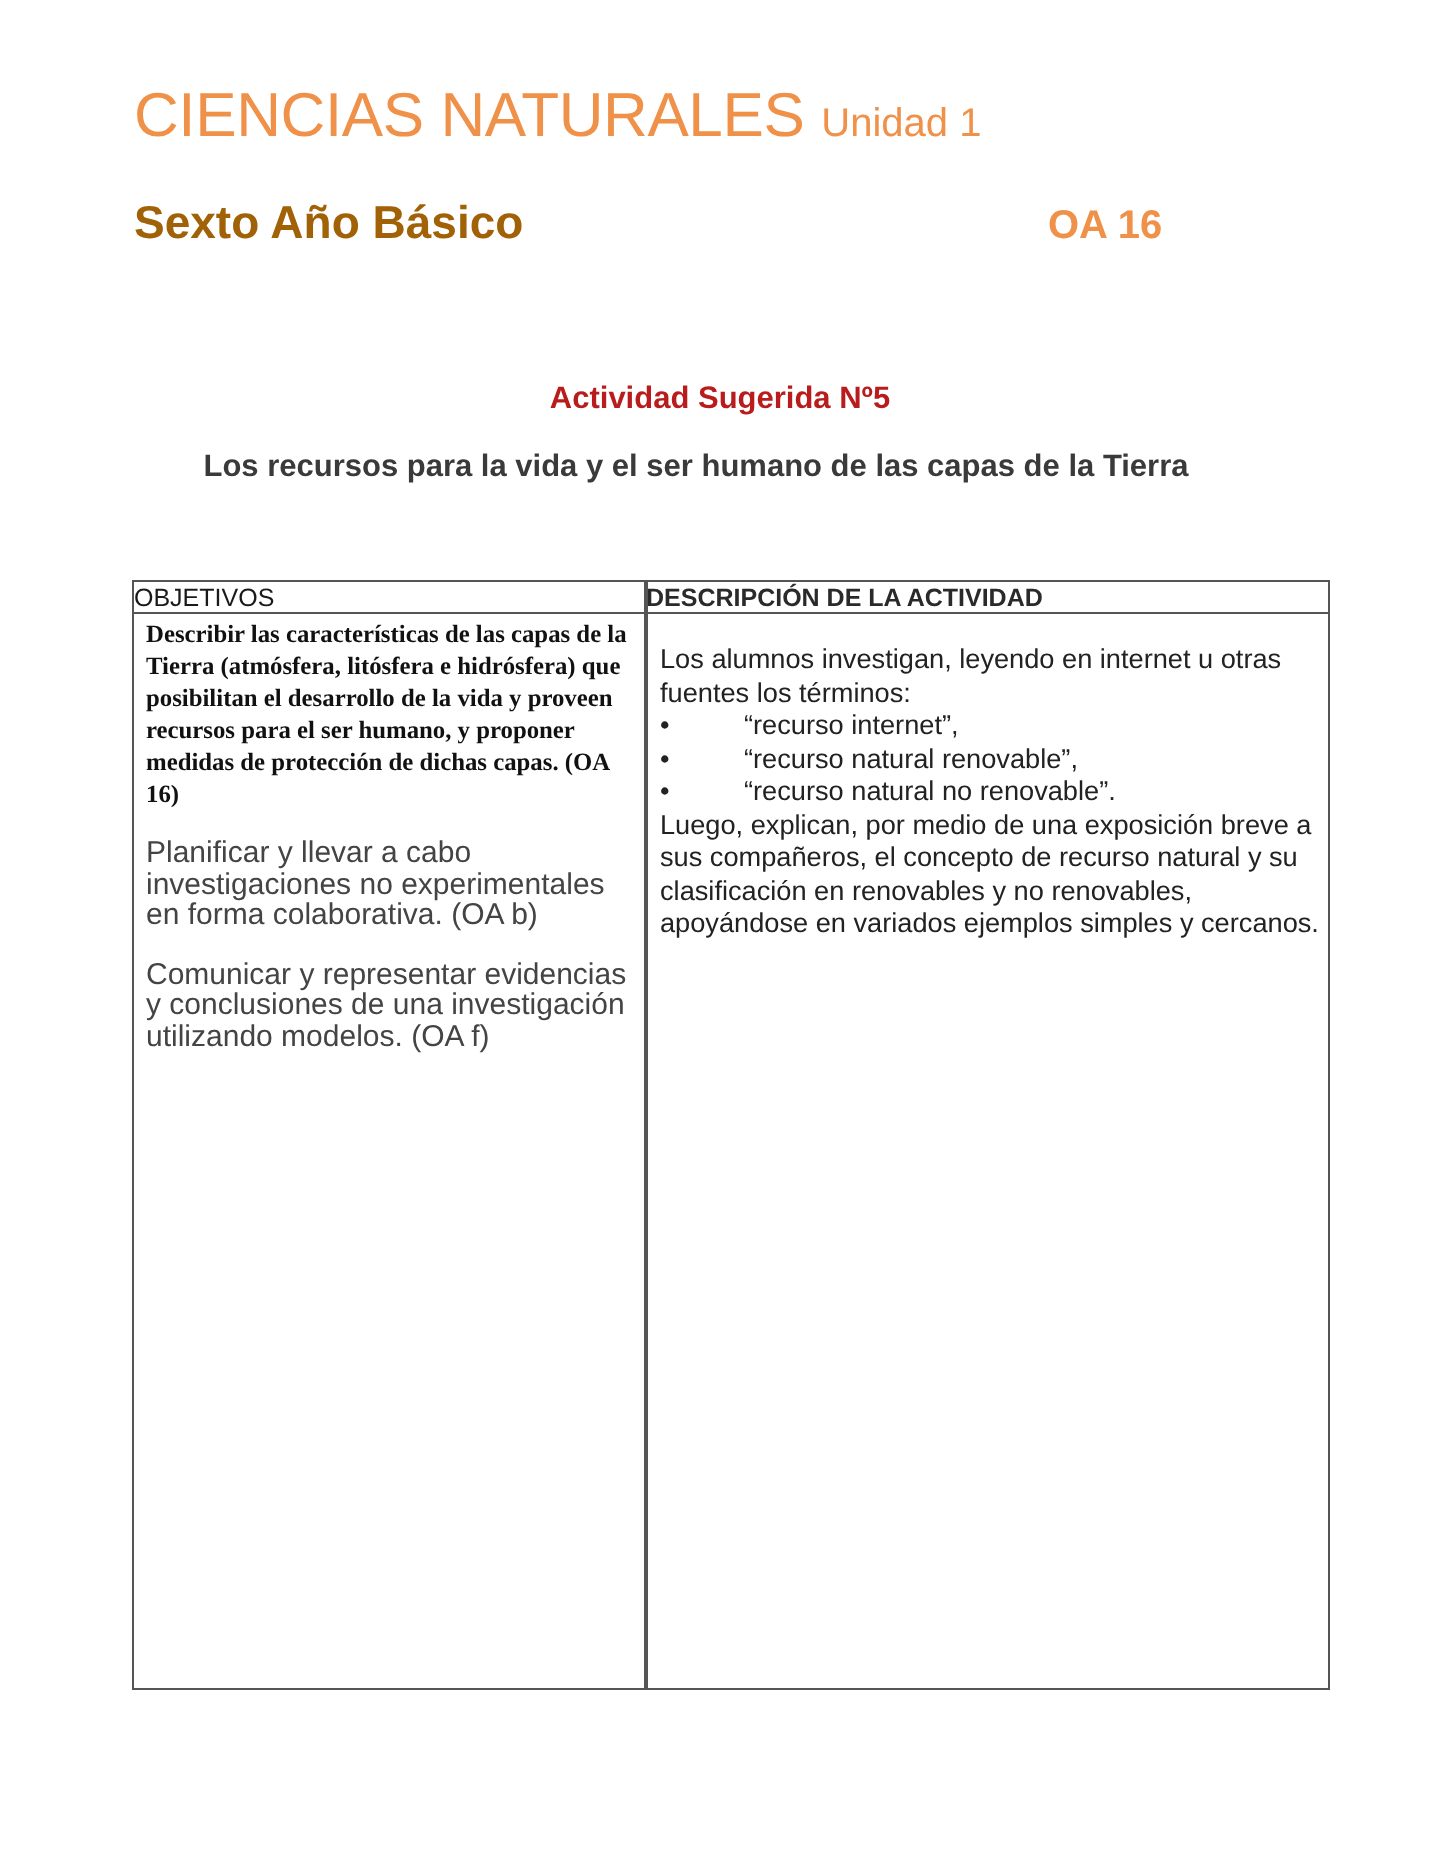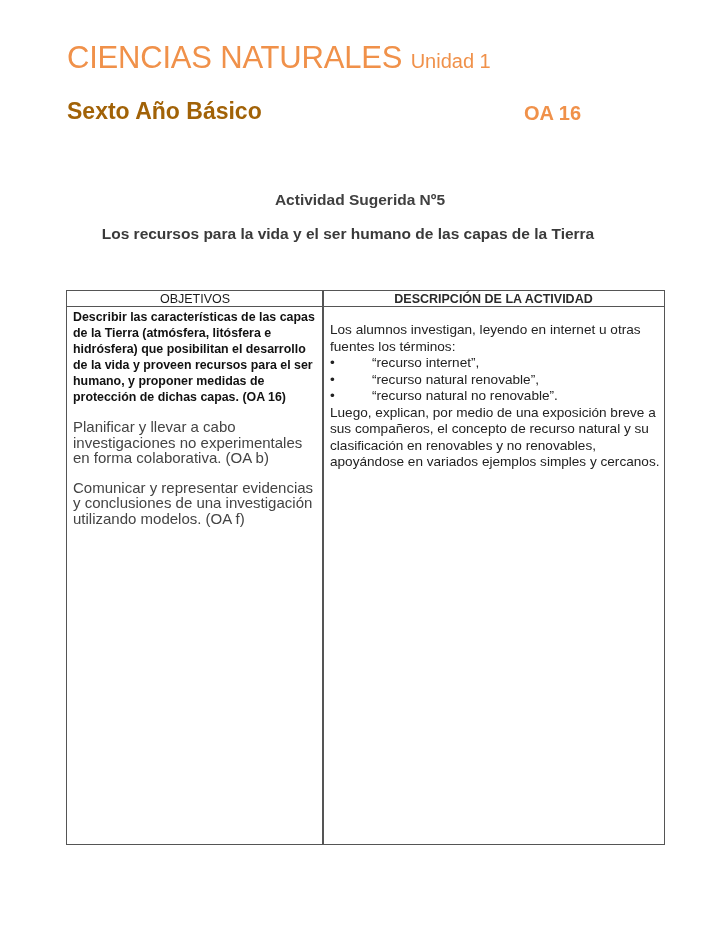--- a/index.html
+++ b/index.html
@@ -2,30 +2,30 @@
 <html><head>
 <meta charset="utf-8">
 <style>
   html, body { margin: 0; padding: 0; background: #ffffff; }
   body { width: 720px; height: 932px; position: relative; overflow: hidden; font-family: "Liberation Sans", sans-serif; color: #1a1a1a; }
   .title { position: absolute; left: 67px; top: 40px; white-space: nowrap; color: #f0914a; font-weight: normal; }
   .title .main { font-size: 31px; letter-spacing: -0.2px; }
   .title .unit { font-size: 20px; margin-left: 4px; }
   .subtitle { position: absolute; left: 67px; top: 98px; font-size: 23px; font-weight: bold; color: #a16207; }
   .oa { position: absolute; left: 524px; top: 102px; font-size: 20px; font-weight: bold; color: #f0914a; }
-  .act-title { position: absolute; left: 0; width: 720px; top: 191px; text-align: center; font-size: 15.5px; font-weight: bold; color: #404040; }
+  .act-title { position: absolute; left: 0; width: 720px; top: 191px; text-align: center; font-size: 15.5px; font-weight: bold; color: #b91c1c; }
   .act-sub { position: absolute; left: 0; width: 696px; top: 225px; text-align: center; font-size: 15.5px; font-weight: bold; color: #3a3a3a; }
   .table { position: absolute; left: 66px; top: 290px; width: 599px; height: 555px; border: 1.5px solid #555; box-sizing: border-box; }
-  .hdr { position: absolute; top: 0; height: 16px; border-bottom: 1.5px solid #555; font-size: 12.5px; text-align: center; line-height: 16px; color: #1a1a1a; box-sizing: border-box; }
+  .hdr { position: absolute; top: 0; height: 16px; border-bottom: 1.5px solid #555; font-size: 12.5px; text-align: left; line-height: 16px; color: #1a1a1a; box-sizing: border-box; }
   .hdr.left { left: 0; width: 256px; }
   .hdr.right { left: 256px; right: 0; font-weight: bold; color: #2a2a2a; }
   .divider { position: absolute; left: 255px; top: 0; bottom: 0; width: 1.5px; background: #555; }
   .col-left { position: absolute; left: 6px; top: 18px; width: 246px; }
   .col-right { position: absolute; left: 263px; top: 31px; width: 332px; }
-  .obj-main { font-family: Liberation Sans, sans-serif; font-weight: bold; font-size: 12.4px; line-height: 16px; color: #111; margin: 0; }
+  .obj-main { font-family: Liberation Serif, serif; font-weight: bold; font-size: 12.4px; line-height: 16px; color: #111; margin: 0; }
   .obj-sec { font-size: 15px; line-height: 15.5px; color: #444; margin: 14px 0 0 0; }
   .desc { font-size: 13.6px; line-height: 16.5px; color: #222; margin: 0; }
   .bullets { list-style: none; margin: 0; padding: 0; }
   .bullets li { font-size: 13.6px; line-height: 16.5px; color: #222; display: flex; }
   .bullets .dot { width: 42px; flex: none; }
 </style>
 </head>
 <body>
 
 <div class="title">

